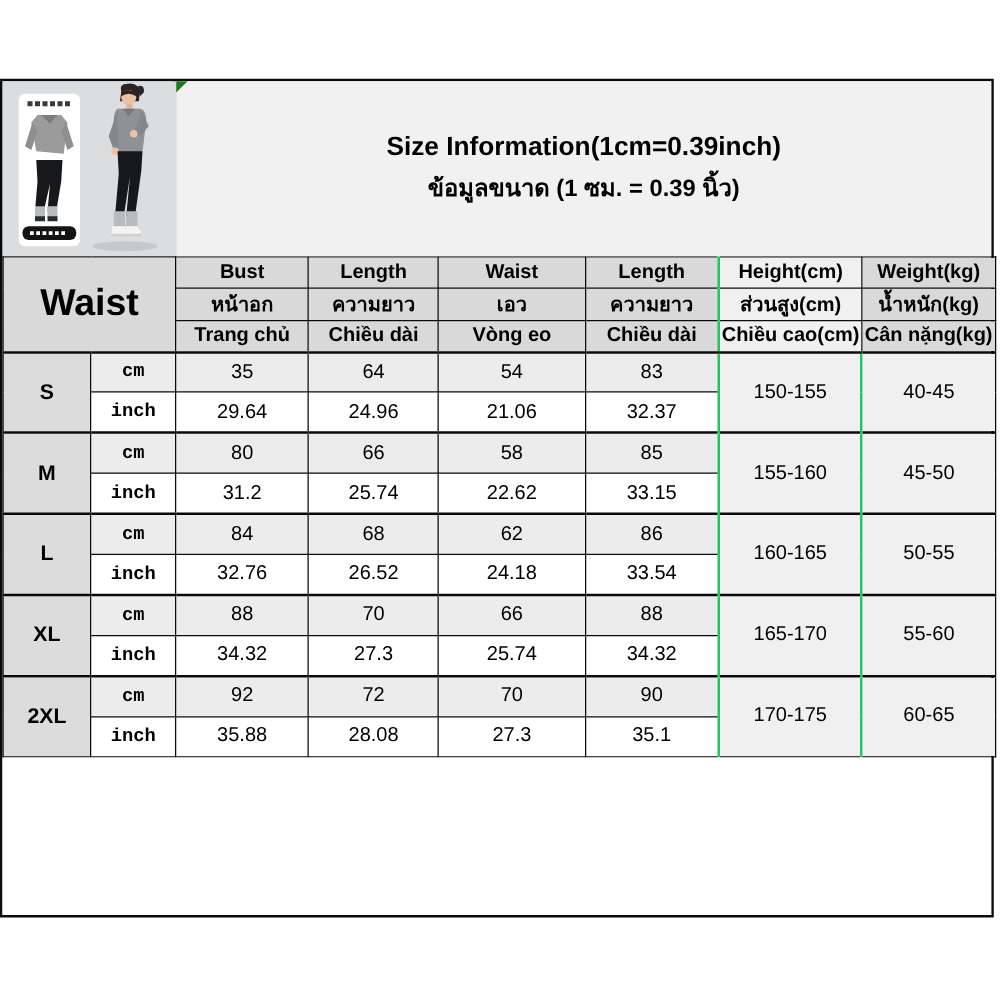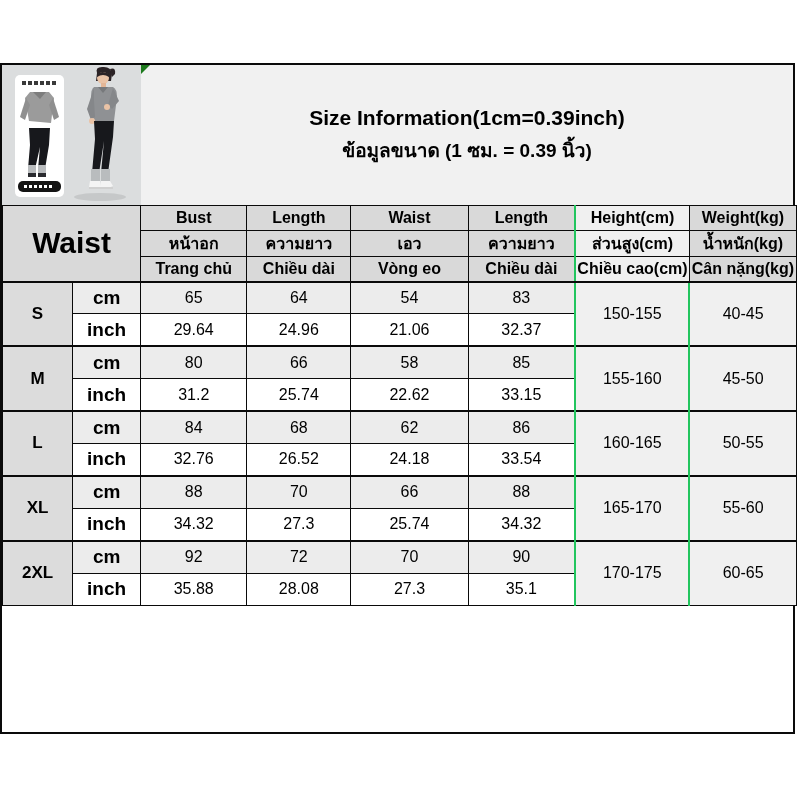--- a/index.html
+++ b/index.html
@@ -24,21 +24,21 @@
   
   table { width:795px; border-collapse:collapse; table-layout:fixed; flex:0 0 401px; }
   td { border:1px solid #0a0a0a; text-align:center; vertical-align:middle;
        font-size:16px; overflow:hidden; white-space:nowrap; }
   thead td { background:#d9d9d9; font-weight:bold; height:25px; }
   td.sizehead { background:#d9d9d9; font-size:30px; font-weight:bold; }
   thead tr:last-child td { border-bottom:2px solid #0a0a0a;margin-top:32px; }
   tbody tr { height:32px; }
   tbody tr.gs td { border-top:2px solid #0a0a0a; }
   td.sz { background:#dcdcdc; font-weight:bold; font-size:17px; }
-  td.unit { font-weight:bold; font-size:19px; }
+  td.unit { font-weight:bold; font-size:15px;font-family:Liberation Mono, monospace; }
   td.cmrow { background:#ececec; }
   td.inrow { background:#ffffff; }
   td.merge { background:#f0f0f0; border-left:2px solid #22c55e; }
 
   
   .attention { flex:1; background:#fff; padding:2px 4px 0 4px;
     font-size:15px; line-height:22px; text-align:left; }
 </style>
 </head>
 <body>
@@ -161,21 +161,21 @@
           <td>Chiều dài</td>
           <td class="merge">Chiều cao(cm)</td>
           <td>Cân nặng(kg)</td>
         </tr>
       </thead>
       <tbody>
 
         <tr class="gs">
           <td class="sz" rowspan="2">S</td>
           <td class="unit cmrow">cm</td>
-          <td class="cmrow">65</td>
+          <td class="cmrow">35</td>
           <td class="cmrow">64</td>
           <td class="cmrow">54</td>
           <td class="cmrow">83</td>
           <td class="merge" rowspan="2">150-155</td>
           <td class="merge" rowspan="2">40-45</td>
         </tr>
         <tr>
           <td class="unit inrow">inch</td>
           <td class="inrow">29.64</td>
           <td class="inrow">24.96</td>

